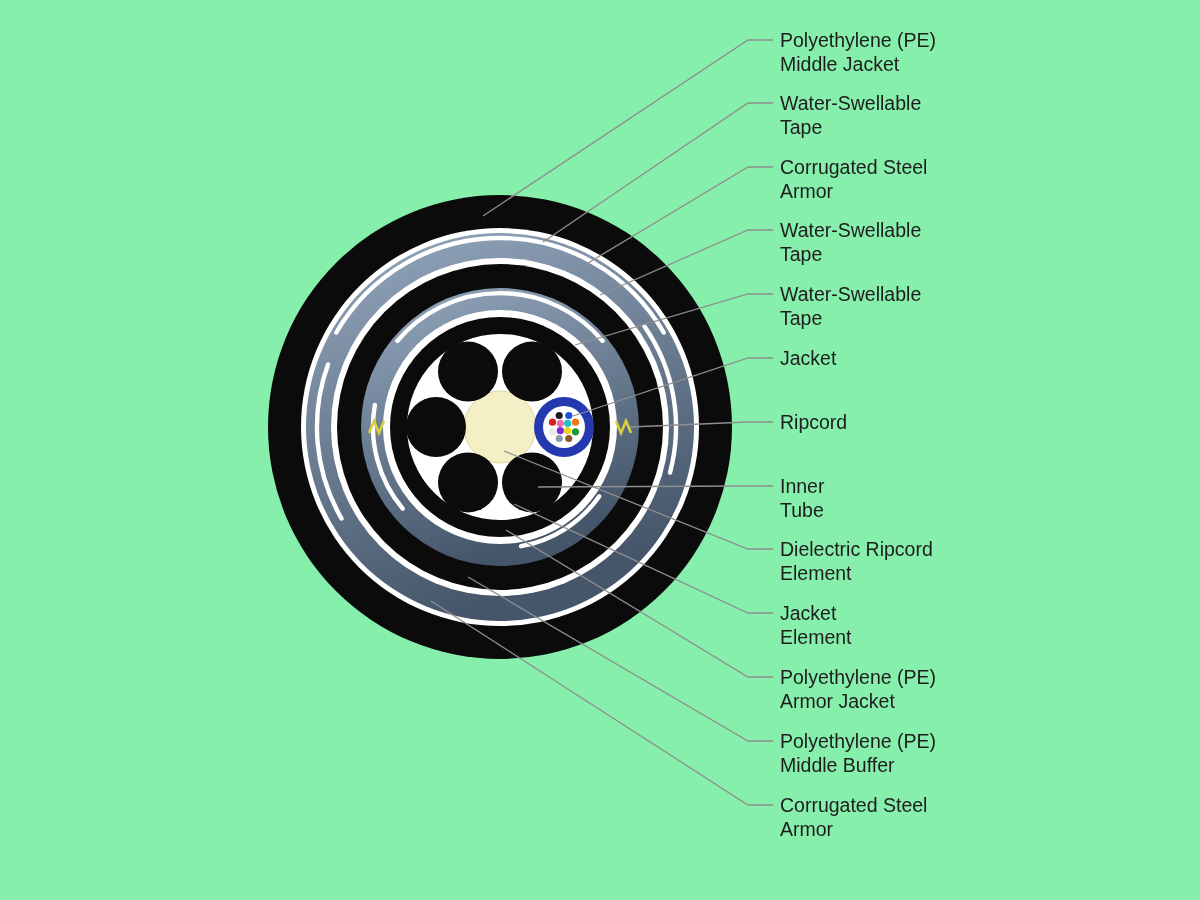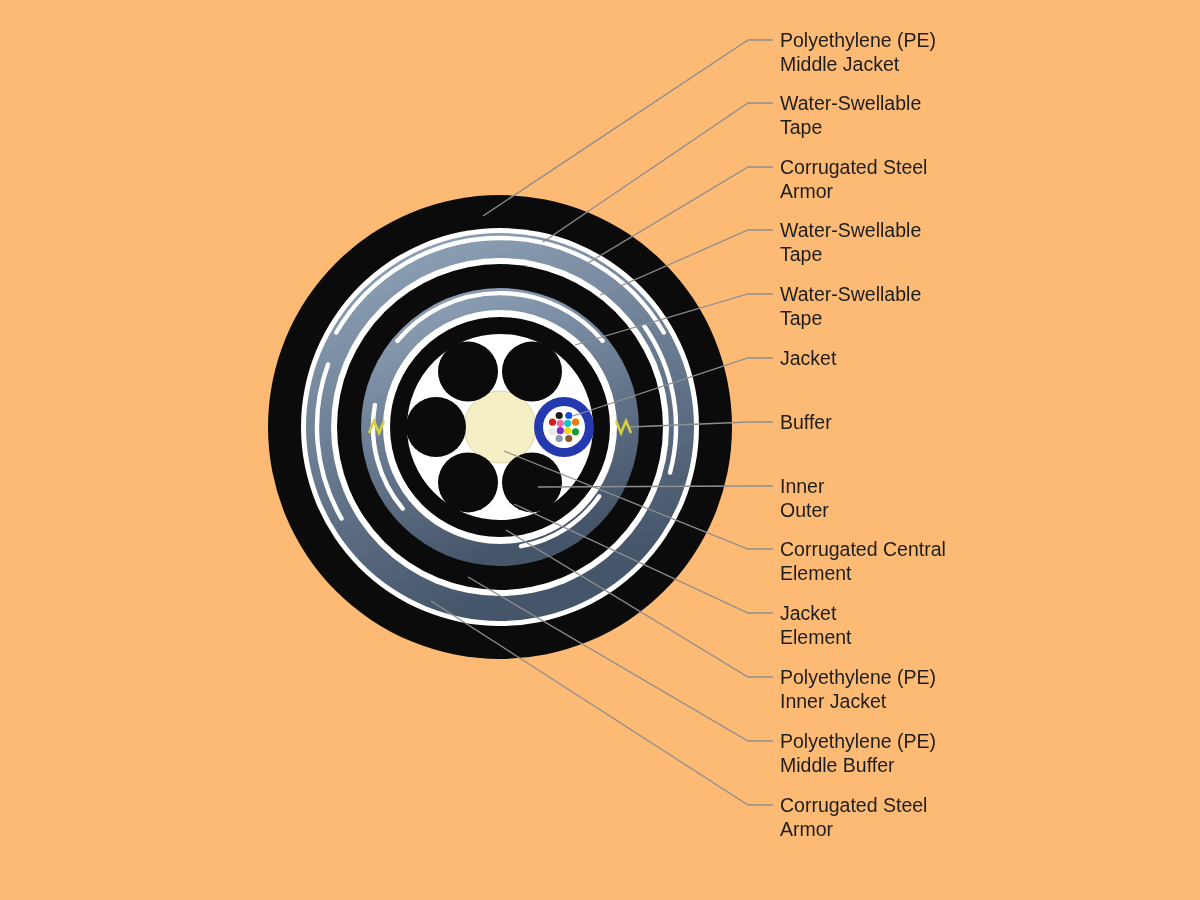--- a/index.html
+++ b/index.html
@@ -1,16 +1,16 @@
 <!DOCTYPE html>
 <html style="--jacket: #0b0b0b; --armorL: #95a9be; --armorD: #45556a; --tape: #ffffff; --cream: #f4efc4; --tubeblue: #2438b0; --ripcord: #d8cf3e; --leader: #8f8f8f; --text: #1d1d1d;"><head>
 <meta charset="utf-8">
 <style>
   html,body{margin:0;padding:0;background:#ffffff;}
-  .stage{position:relative;width:1200px;height:900px;background:#fdba74;overflow:hidden;
+  .stage{position:relative;width:1200px;height:900px;background:#86efac;overflow:hidden;
          font-family:"Liberation Sans",sans-serif;}
   svg{display:block;position:absolute;left:0;top:0;}
   .leader{fill:none;stroke:var(--leader,#909090);stroke-width:1.3px;}
   .seam{fill:none;stroke:var(--tape,#ffffff);stroke-width:4.4px;stroke-linecap:round;}
   .jacket{fill:var(--jacket,#0b0b0b);}
   .tape{fill:var(--tape,#ffffff);}
   .armor{fill:url(#armorGrad);}
   .core{fill:#ffffff;}
   .cream{fill:var(--cream,#f3eec2);stroke:#ddd5a2;stroke-width:1;}
   .tube-black{fill:var(--jacket,#0b0b0b);}
@@ -116,37 +116,37 @@
     <div>Tape</div>
   </div>
   <div class="lbl" style="top:282px">
     <div>Water-Swellable</div>
     <div>Tape</div>
   </div>
   <div class="lbl" style="top:346px">
     <div>Jacket</div>
   </div>
   <div class="lbl" style="top:410px">
-    <div>Buffer</div>
+    <div>Ripcord</div>
   </div>
   <div class="lbl" style="top:474px">
     <div>Inner</div>
-    <div>Outer</div>
+    <div>Tube</div>
   </div>
   <div class="lbl" style="top:537px">
-    <div>Corrugated Central</div>
+    <div>Dielectric Ripcord</div>
     <div>Element</div>
   </div>
   <div class="lbl" style="top:601px">
     <div>Jacket</div>
     <div>Element</div>
   </div>
   <div class="lbl" style="top:665px">
     <div>Polyethylene (PE)</div>
-    <div>Inner Jacket</div>
+    <div>Armor Jacket</div>
   </div>
   <div class="lbl" style="top:729px">
     <div>Polyethylene (PE)</div>
     <div>Middle Buffer</div>
   </div>
   <div class="lbl" style="top:793px">
     <div>Corrugated Steel</div>
     <div>Armor</div>
   </div>
 

